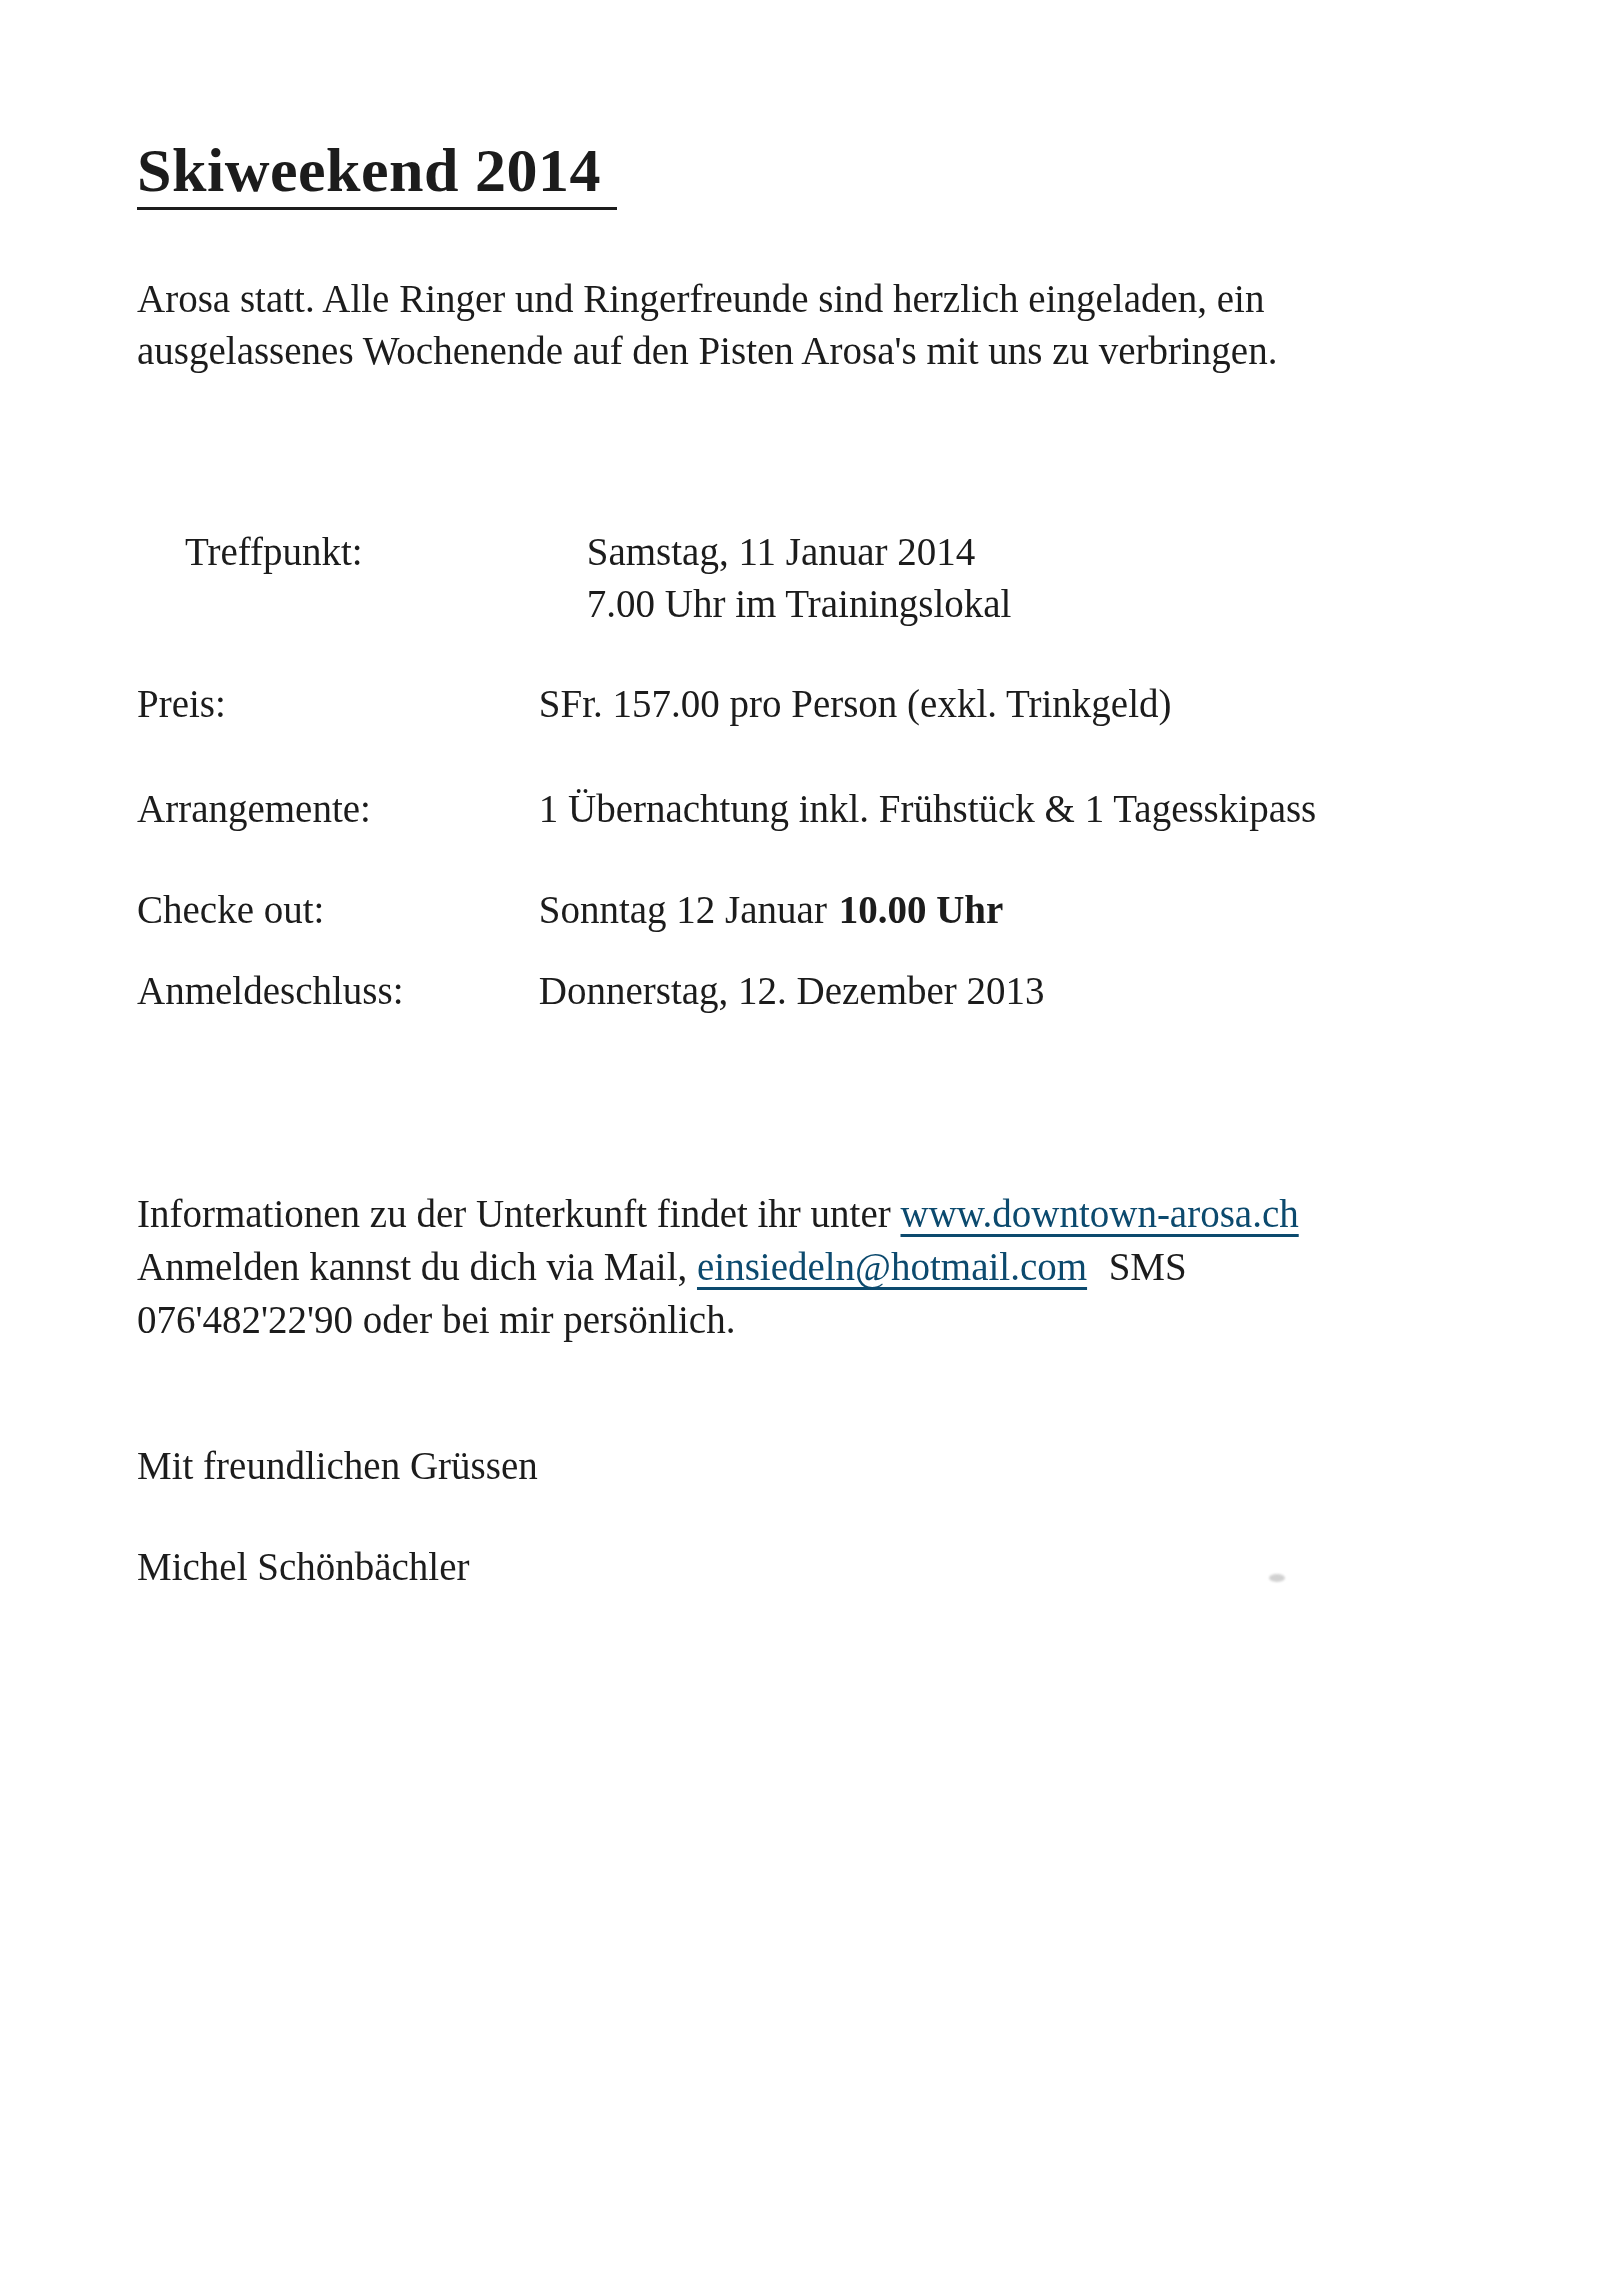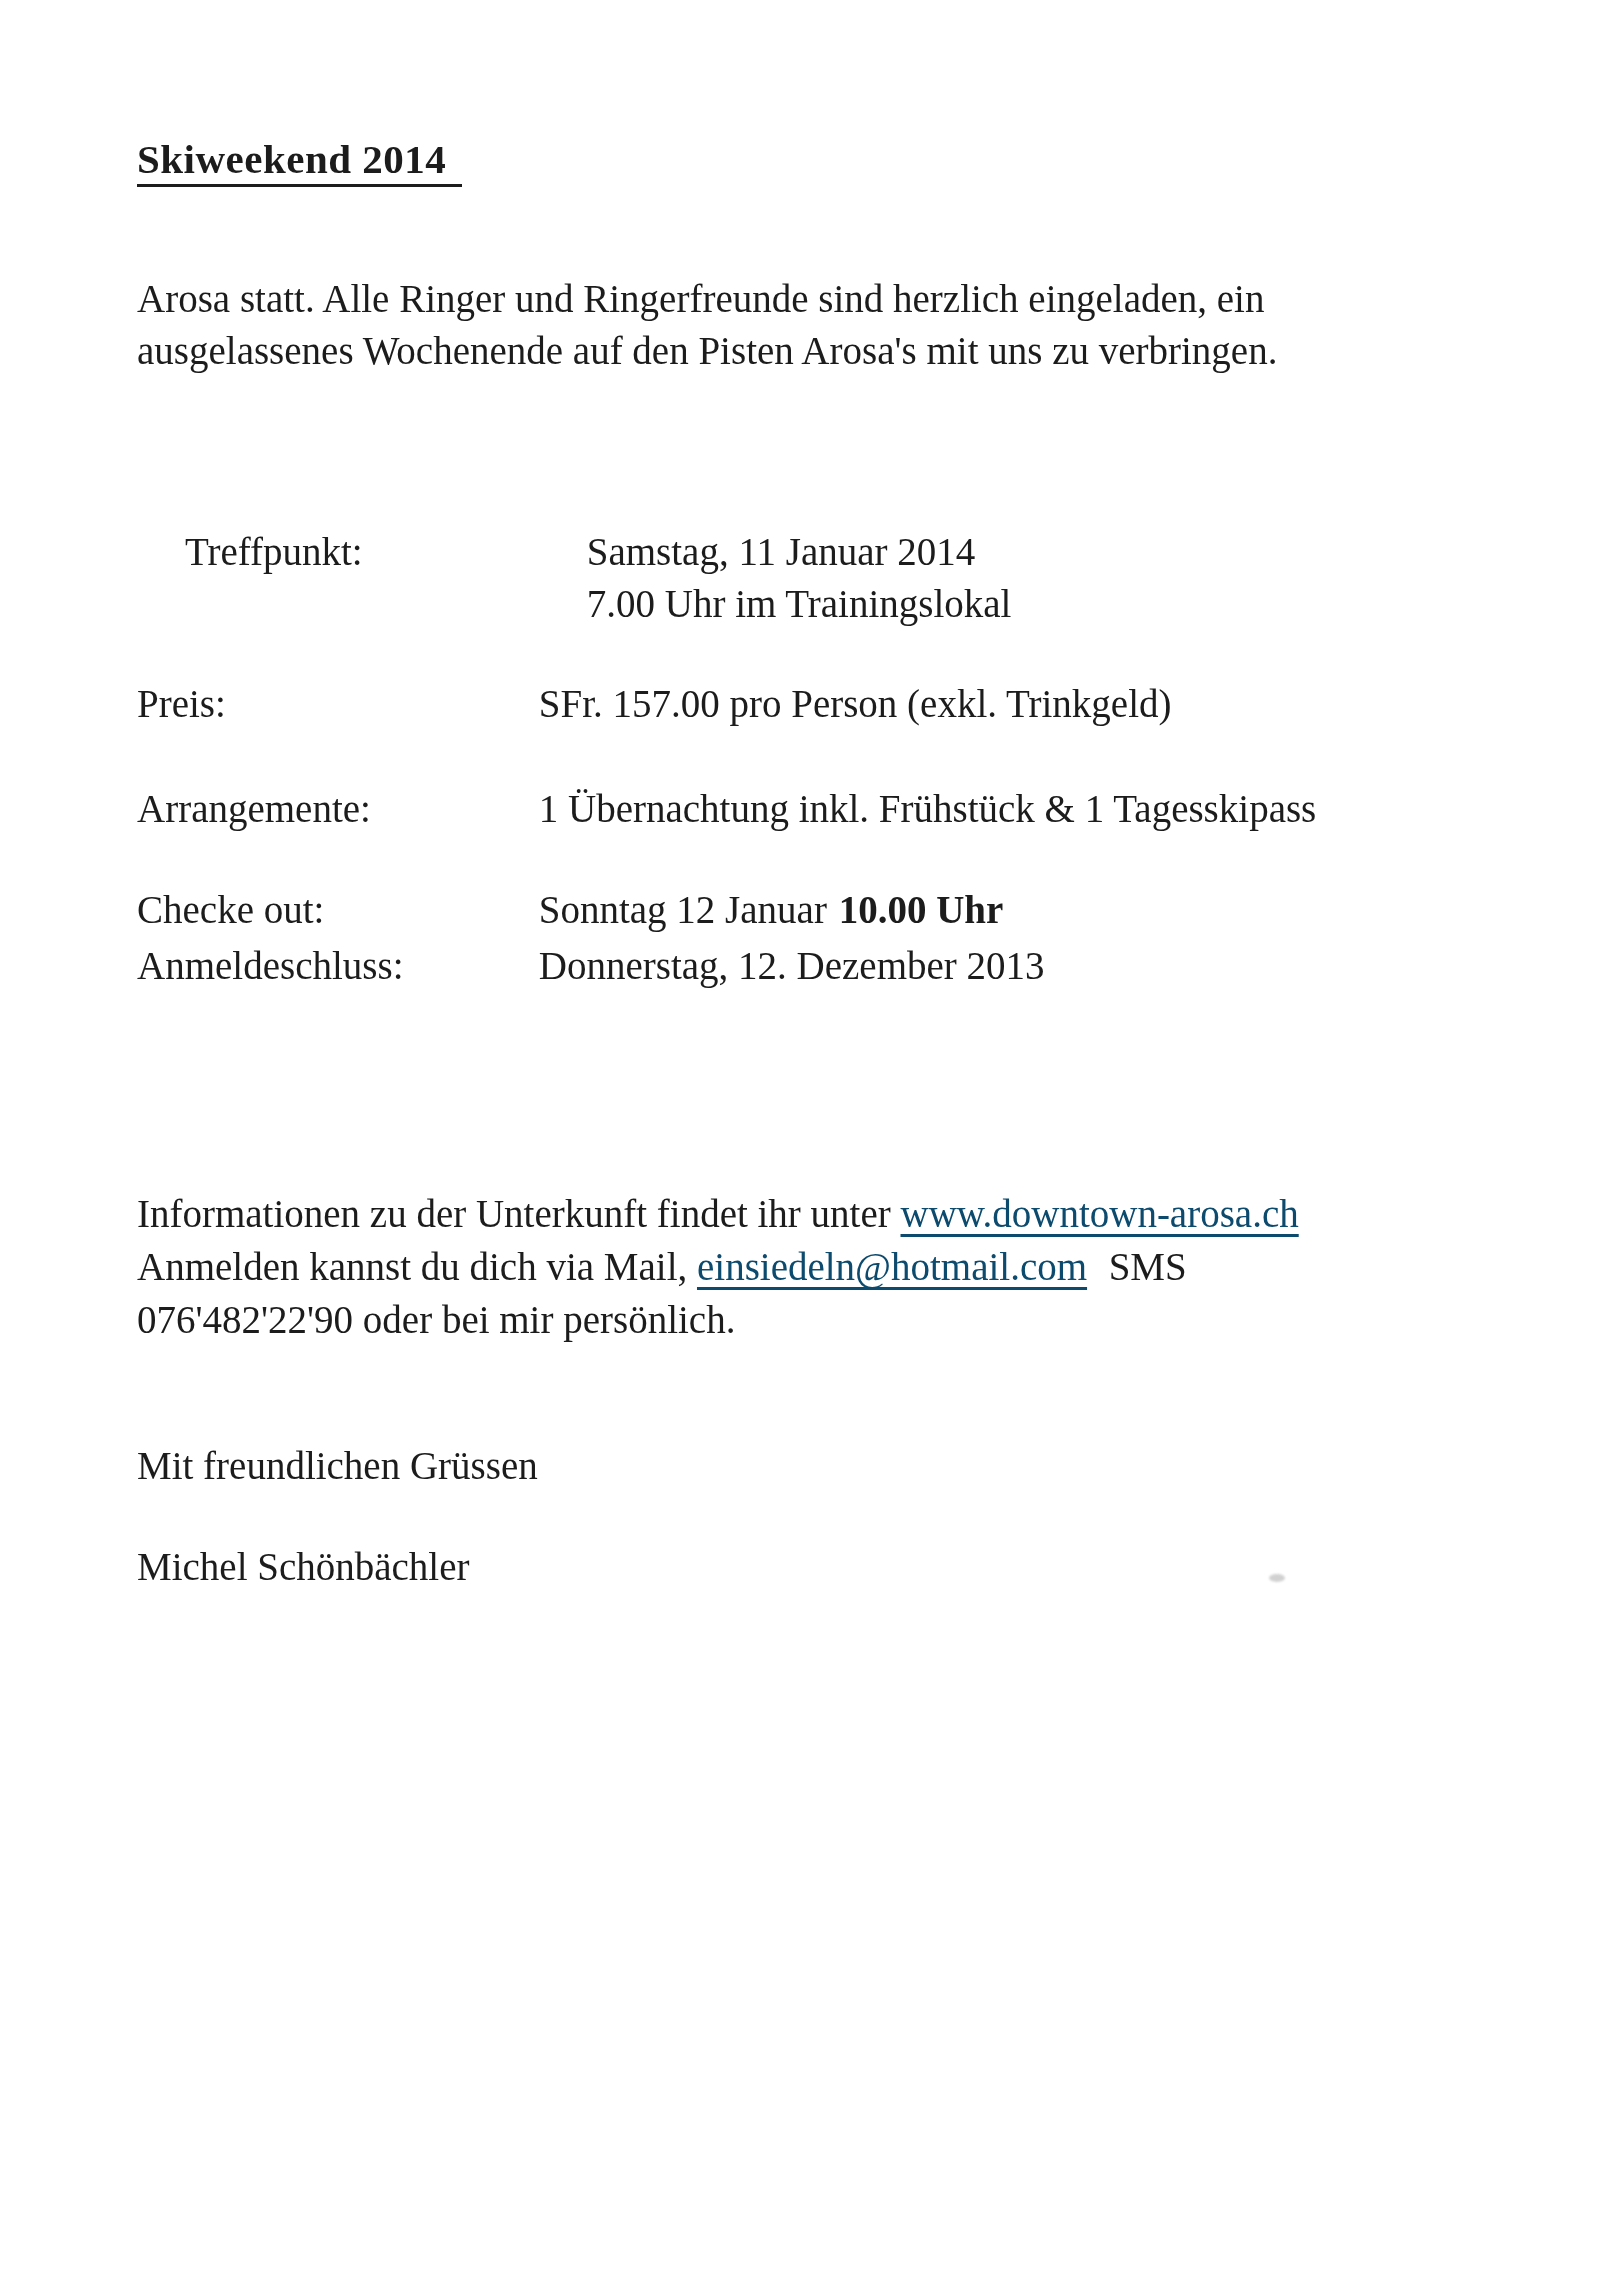--- a/index.html
+++ b/index.html
@@ -13,21 +13,21 @@
     height: 2292px;
     background: #ffffff;
     font-family: "Liberation Serif", "DejaVu Serif", serif;
     color: #1c1c1c;
     overflow: hidden;
   }
   .doc-title {
     position: absolute;
     left: 137px;
     top: 135px;
-    font-size: 41px;
+    font-size: 62px;
     font-weight: bold;
     letter-spacing: 0.5px;
     display: inline-block;
     border-bottom: 3.9px solid #1c1c1c;
     padding-right: 15.7px;
     padding-bottom: 1px;
     white-space: nowrap;
   }
   .intro {
     position: absolute;
@@ -50,21 +50,21 @@
     vertical-align: top;
   }
   .detail-row .value {
     display: inline-block;
     vertical-align: top;
   }
   .row-treffpunkt   { top: 526px; margin-left: 48px; }
   .row-preis        { top: 678px; }
   .row-arrangemente { top: 783px; }
   .row-checkeout    { top: 884px; }
-  .row-anmeldeschluss { top: 940px; }
+  .row-anmeldeschluss { top: 965px; }
   .bold-time {
     font-weight: bold;
     margin-left: 11.8px;
   }
   .info-block {
     position: absolute;
     left: 137px;
     top: 1187px;
     font-size: 39px;
     line-height: 53px;

